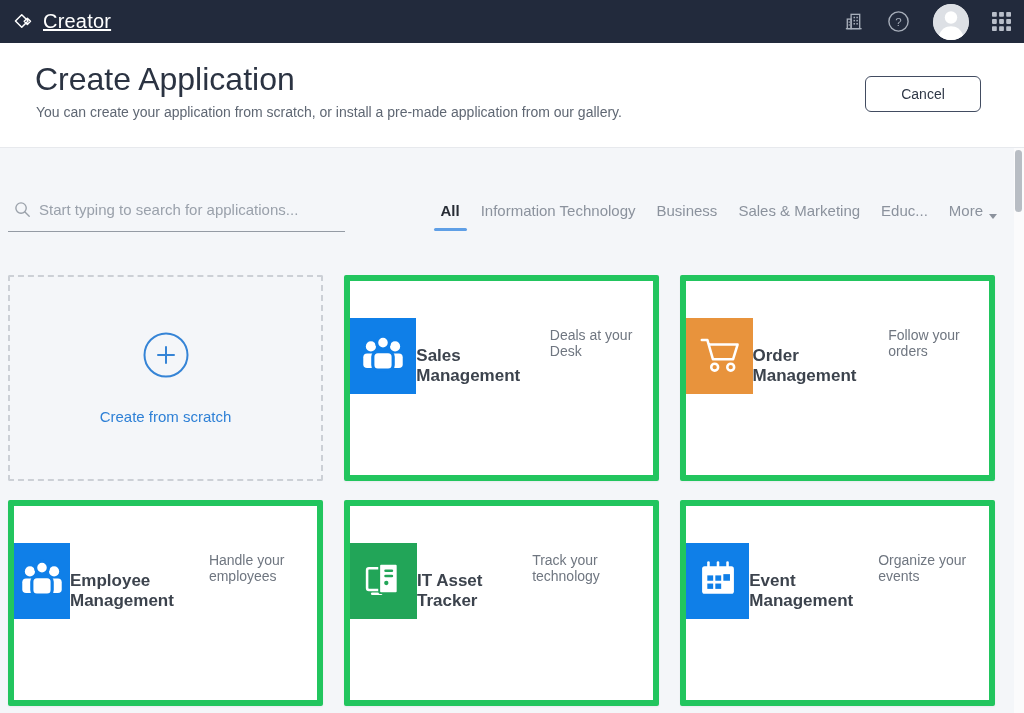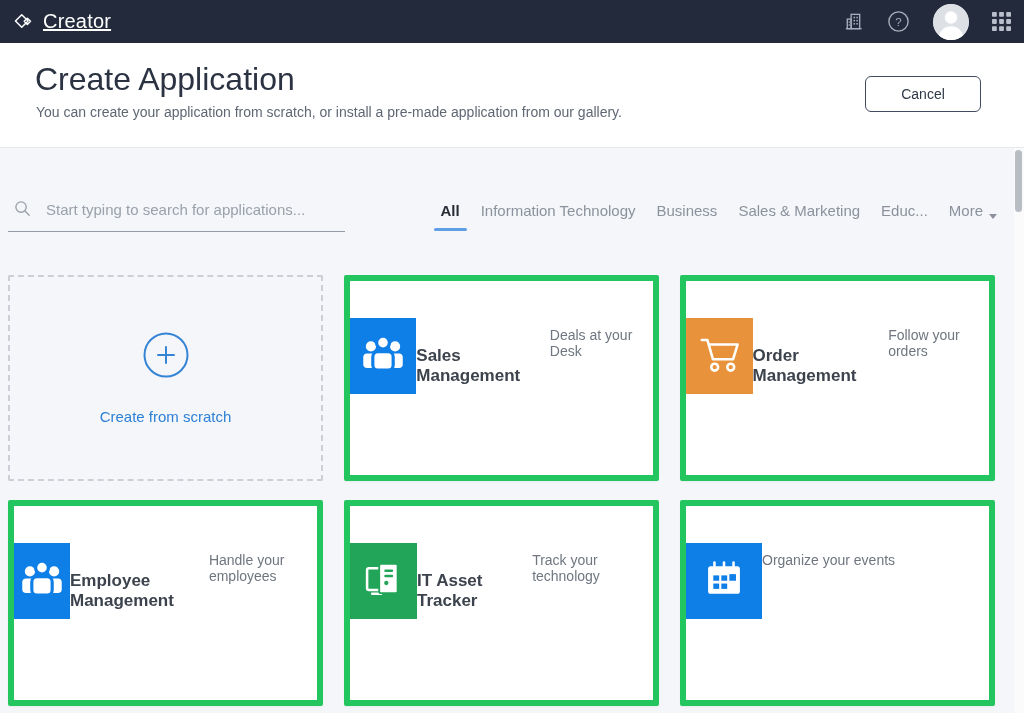--- a/index.html
+++ b/index.html
@@ -37,21 +37,21 @@
   }
 
   
   .content { position:relative; height:565px; }
 
   .toolbar {
     display:flex; justify-content:space-between; align-items:flex-end;
     padding:0 27px 0 8px; margin:0; padding-top:52px;
   }
   .searchbox {
-    width:337px; display:flex; gap:13px;
+    width:337px; display:flex; align-items:center; gap:6px;
     border-bottom:1px solid #949ba4; padding:0 0 12px 6px;
   }
   .searchbox input {
     flex:1; border:none; outline:none; background:transparent;
     font-family:inherit; font-size:15px; color:#2c3440;
   }
   .searchbox input::placeholder { color:#9aa1ab; }
 
   .tabs { display:flex; align-items:flex-end; gap:21px; padding-bottom:13px; }
   .tab { position:relative; font-size:15px; color:#8b929d; cursor:pointer; white-space:nowrap;
@@ -285,20 +285,21 @@
       <g fill="#0f7fe8">
         <rect x="13.6" y="17.6" width="4.6" height="4.2"></rect>
                 <rect x="19.9" y="17.6" width="4.6" height="4.2"></rect>
         <rect x="26.2" y="16.6" width="5.2" height="5.2"></rect>
         <rect x="13.6" y="24" width="4.6" height="4.2"></rect>
                 <rect x="19.9" y="24" width="4.6" height="4.2"></rect>
       </g>
             </svg>
           </span>
     </div>
+    <div class="app-name">Event Management</div>
     <div class="app-tagline">Organize your events</div>
   </div>
     </div>
 
   <div class="scroll-track">
     <div class="scroll-thumb"></div>
   </div>
 </section>
 
 </body></html>

